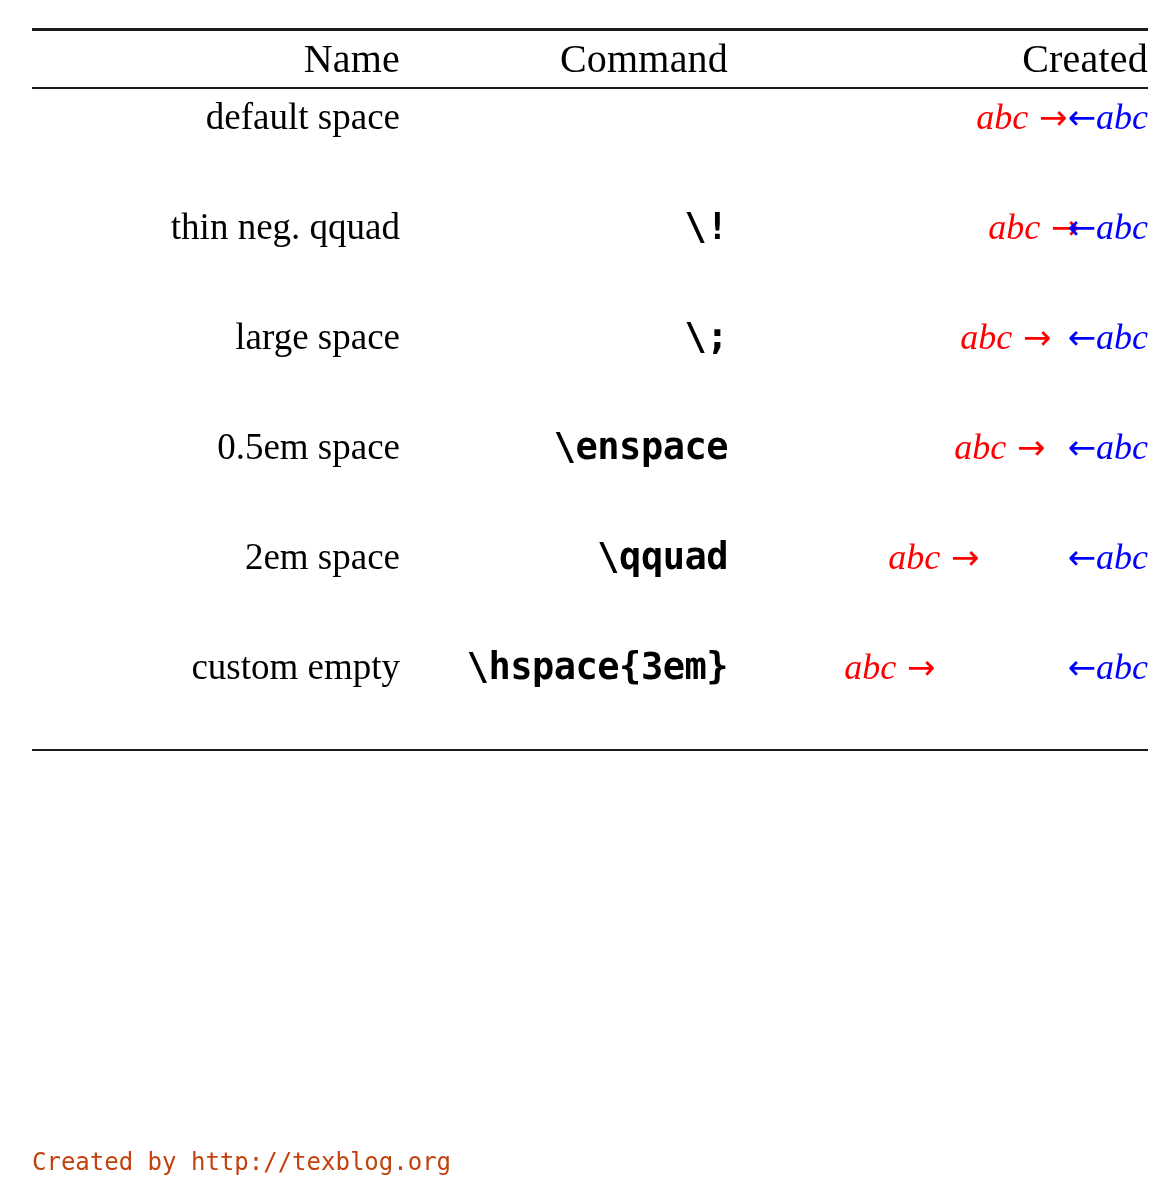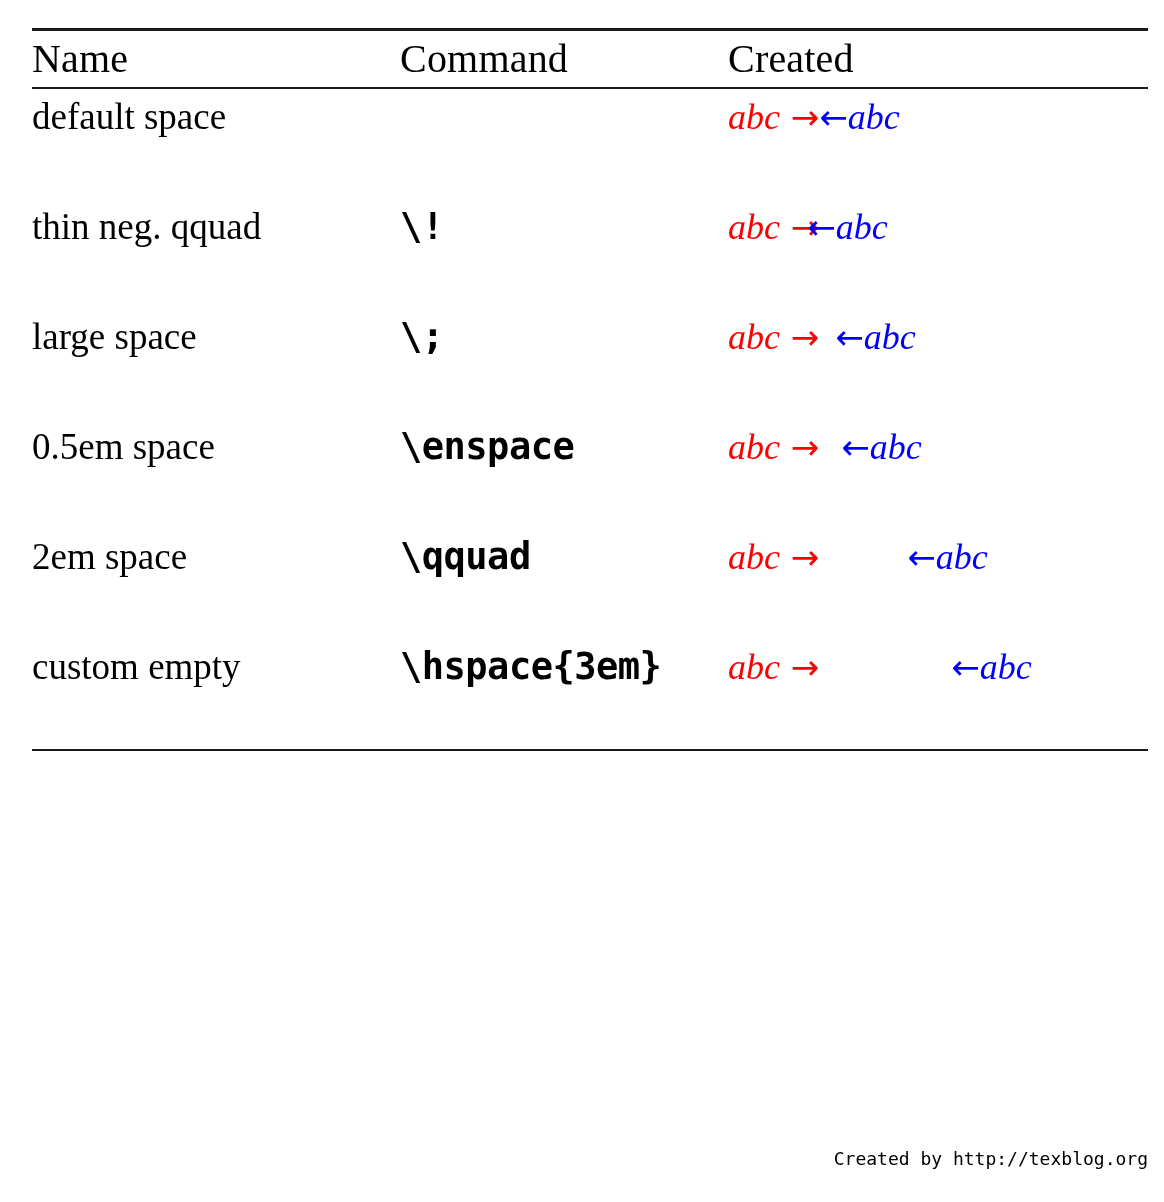--- a/index.html
+++ b/index.html
@@ -45,21 +45,21 @@
     table-layout: fixed;
   }
 
   table.spacing-table col.col-name    { width: 368px; }
   table.spacing-table col.col-command { width: 328px; }
   table.spacing-table col.col-example { width: 420px; }
 
   table.spacing-table th,
   table.spacing-table td {
     padding: 0;
-    text-align: left;
+    text-align: right;
     vertical-align: baseline;
     border: none;
   }
 
   .header-row th {
     font-weight: normal;
     font-size: 40px;
     line-height: 56px;
     padding-top: 6px;
     padding-bottom: 8px;
@@ -120,24 +120,24 @@
     font-family: "DejaVu Sans", sans-serif;
     font-size: 34px;
     letter-spacing: 1px;
   }
 
   .footer {
     position: absolute;
     left: 32px;
     top: 1148px;
     width: 1116px;
-    text-align: right;
+    text-align: left;
     font-family: "DejaVu Sans Mono", "Liberation Mono", monospace;
-    font-size: 18px;
-    color: #000000;
+    font-size: 24px;
+    color: #c2410c;
     white-space: nowrap;
   }
 </style>
 </head>
 <body>
 
 <div class="page">
 
   <div class="table-wrap">
 

